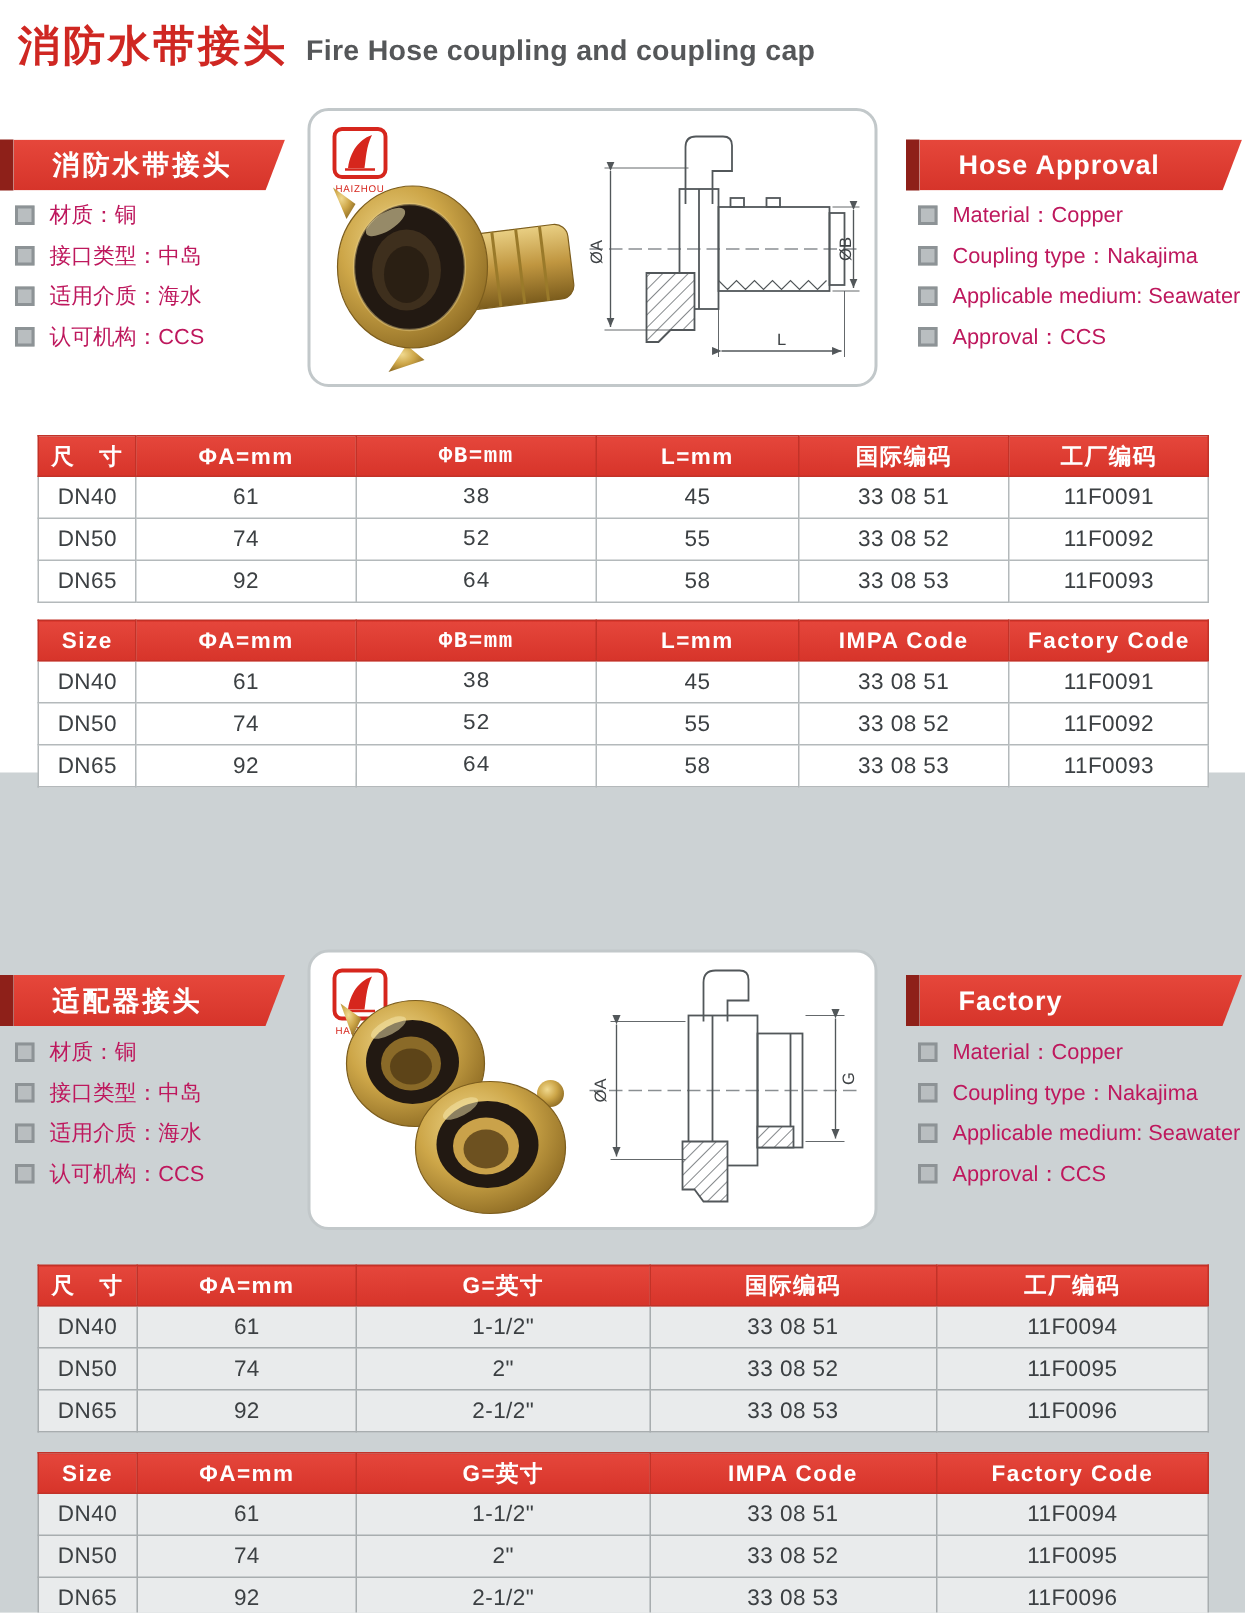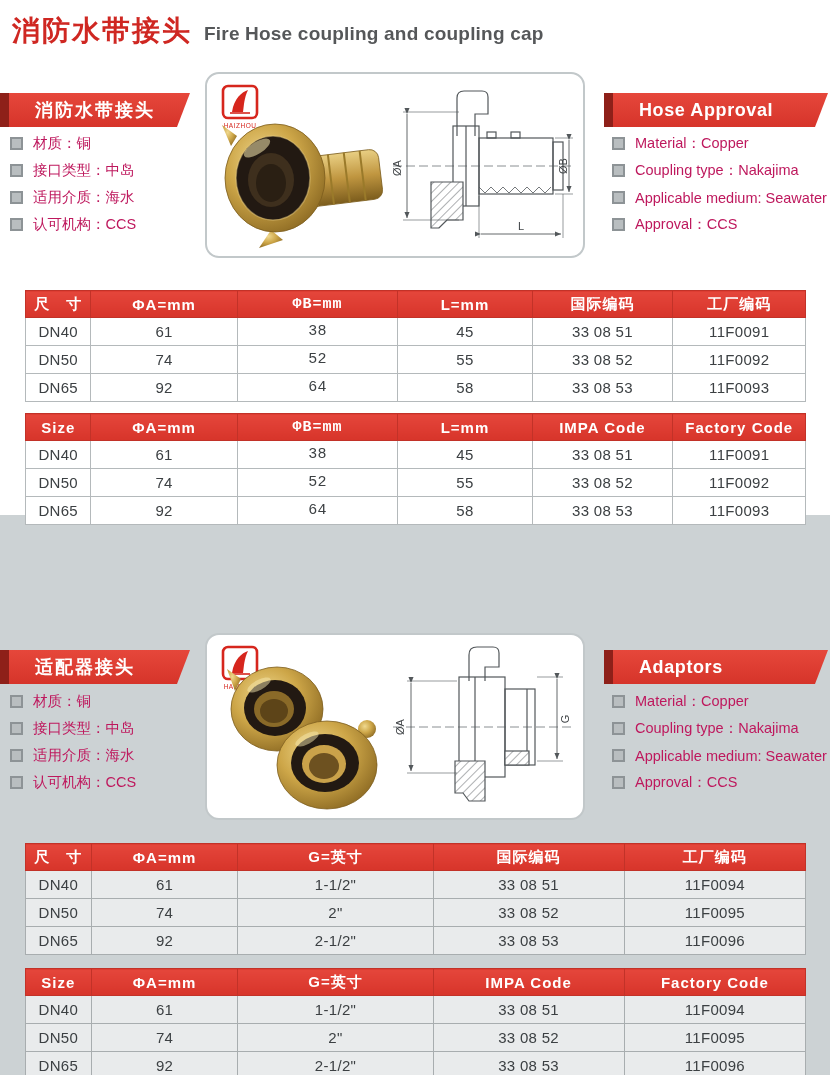--- a/index.html
+++ b/index.html
@@ -361,21 +361,21 @@
       <line x1="170" y1="40" x2="170" y2="120" marker-start="url(#ar2)" marker-end="url(#ar2)" stroke-width="0.9"></line>
     </g>
     <text x="-88" y="17" transform="rotate(-90)" font-size="11" fill="#3e4245" text-anchor="middle">ØA</text>
     <text x="-80" y="182" transform="rotate(-90)" font-size="11" fill="#3e4245" text-anchor="middle">G</text>
   </svg>
 </div>
 
 <div class="abs banner en" style="left:604px;top:650px;width:224px;">
   <div class="fold"></div>
   <div class="ribbon">
-    <span>Adaptors</span>
+    <span>Factory</span>
   </div>
 </div>
 <ul class="abs specs" style="left:612px;top:688px;">
     <li>
       <span class="bullet"></span>
       <span>Material：Copper</span>
     </li>
     <li>
       <span class="bullet"></span>
       <span>Coupling type：Nakajima</span>

